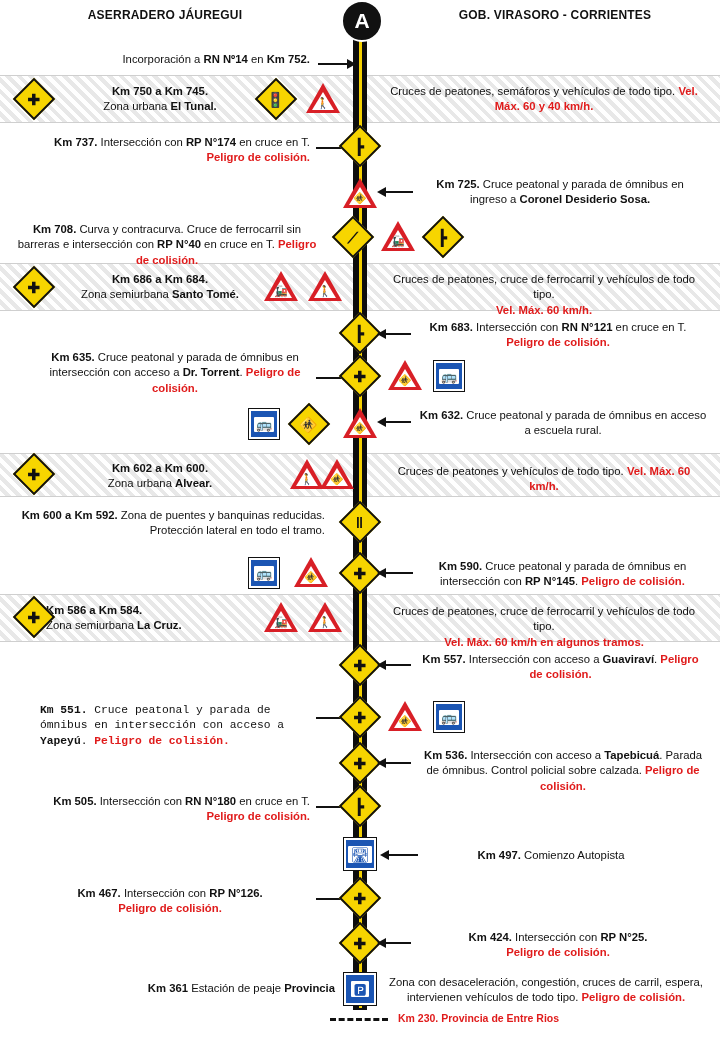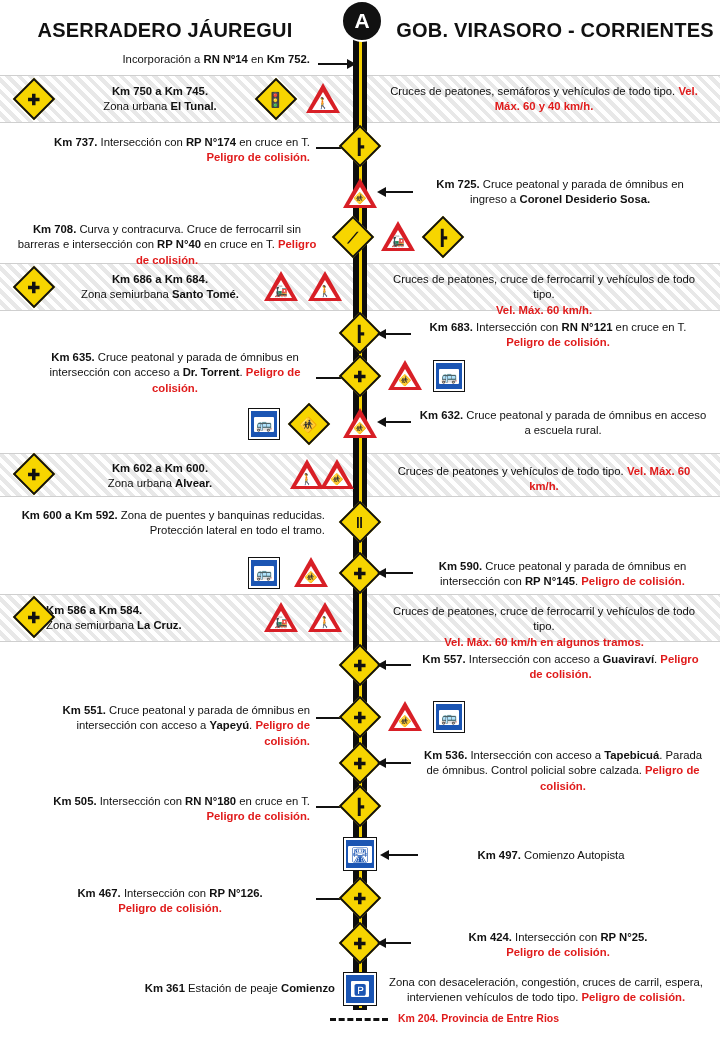--- a/index.html
+++ b/index.html
@@ -7,21 +7,21 @@
     width:720px;height:1040px;
     background:#ffffff;
     font-family:"Liberation Sans", sans-serif;
     color:#111;
     position:relative;
     overflow:hidden;
   }
   .canvas{position:relative;width:720px;height:1040px;}
 
   
-  .hdr{position:absolute;top:19px;font-weight:bold;font-size:20px;letter-spacing:.2px;}
+  .hdr{position:absolute;top:8px;font-weight:bold;font-size:12px;letter-spacing:.2px;}
   .hdr.left{left:0;width:330px;text-align:center;}
   .hdr.right{left:390px;width:330px;text-align:center;}
 
   
   .road{
     position:absolute;left:353px;top:28px;width:14px;height:982px;
     background:#0d0d0d;
   }
   .road-dash{
     position:absolute;left:358.5px;top:30px;width:3px;height:978px;
@@ -362,21 +362,21 @@
   <div class="sign" style="left:345px;top:650px;">
     <div class="diamond">
         <span class="inner">✚</span>
       </div>
   </div>
   <div class="arrow to-left" style="left:385px;top:664px;width:26px;"></div>
   <div class="txt r" style="left:418px;top:652px;width:285px;">
     <b>Km 557.</b> Intersección con acceso a <b>Guaviraví</b>. <span class="red">Peligro de colisión.</span>
   </div>
 
-  <div class="txt l" style="left:40px;top:703px;width:270px;text-align:right;">
+  <div class="txt l" style="left:40px;top:703px;width:270px;text-align:left;font-family:Liberation Mono, monospace;">
     <b>Km 551.</b> Cruce peatonal y parada de ómnibus en intersección con acceso a <b>Yapeyú</b>. <span class="red">Peligro de colisión.</span>
   </div>
   <div class="arrow to-right" style="left:316px;top:717px;width:30px;"></div>
   <div class="sign" style="left:345px;top:702px;">
     <div class="diamond">
         <span class="inner">✚</span>
       </div>
   </div>
   <div class="sign" style="left:388px;top:701px;">
     <div class="tri">
@@ -436,27 +436,27 @@
     <div class="diamond">
         <span class="inner">✚</span>
       </div>
   </div>
   <div class="arrow to-left" style="left:385px;top:942px;width:26px;"></div>
   <div class="txt r" style="left:418px;top:930px;width:280px;text-align:center;">
     <b>Km 424.</b> Intersección con <b>RP N°25.</b><br><span class="red">Peligro de colisión.</span>
   </div>
 
   <div class="txt l" style="left:120px;top:981px;width:215px;text-align:right;">
-    <b>Km 361</b> Estación de peaje <b>Comienzo</b>
+    <b>Km 361</b> Estación de peaje <b>Provincia</b>
   </div>
   <div class="sign" style="left:344px;top:973px;">
     <div class="blue-sq" style="width:32px;height:32px;">
         <span class="wbox" style="font-size:14px;">🅿</span>
       </div>
   </div>
   <div class="txt r" style="left:386px;top:975px;width:320px;">
     Zona con desaceleración, congestión, cruces de carril, espera, intervienen vehículos de todo tipo. <span class="red">Peligro de colisión.</span>
   </div>
 
   <div class="prov-line"></div>
-  <div class="prov-txt">Km 204. Provincia de Entre Rios</div>
+  <div class="prov-txt">Km 230. Provincia de Entre Rios</div>
 
 </div>
 
 </body></html>

